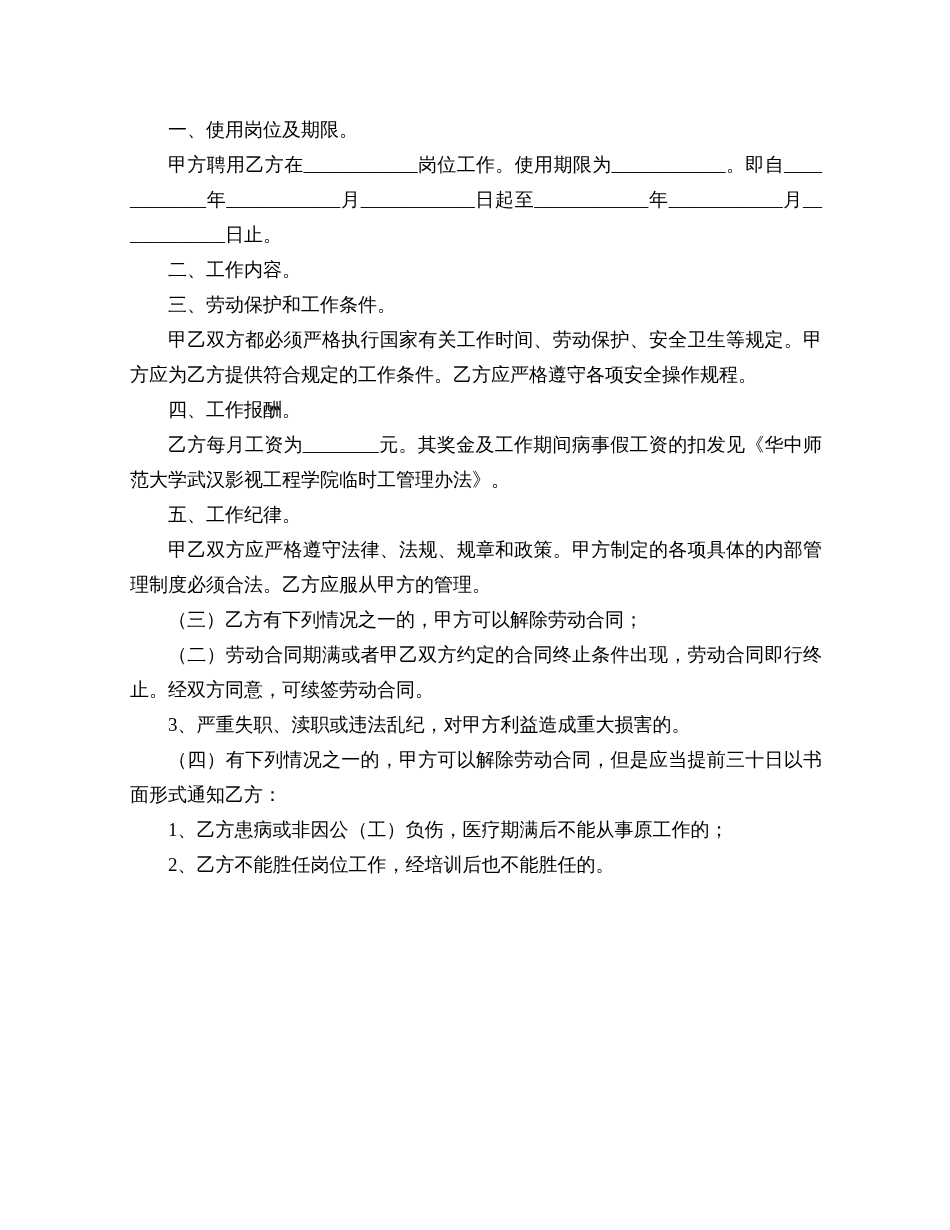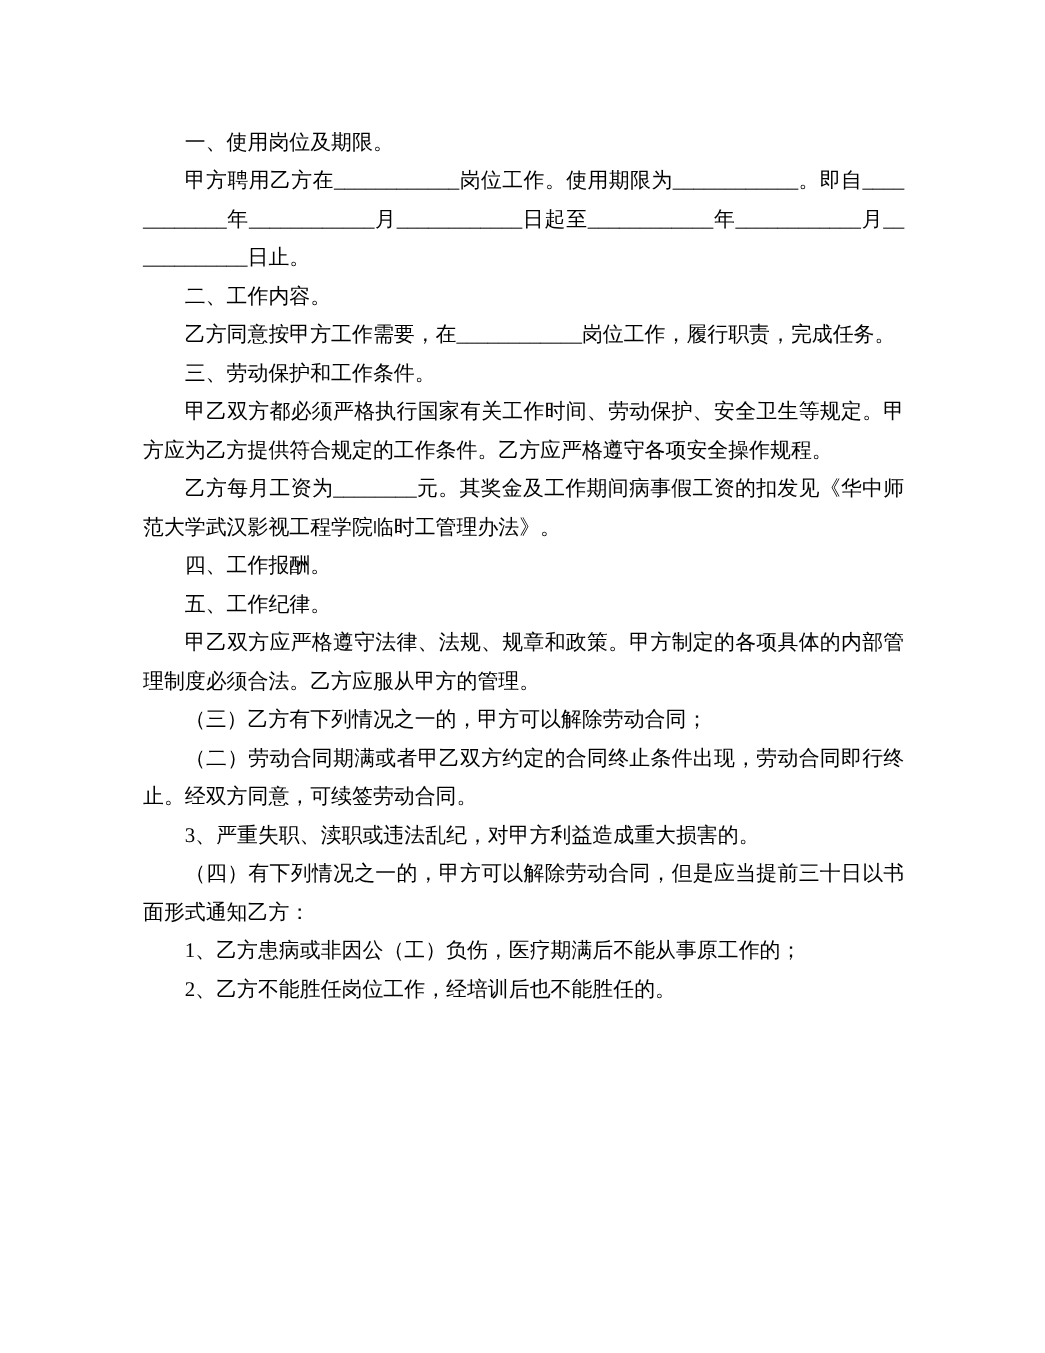--- a/index.html
+++ b/index.html
@@ -31,25 +31,24 @@
     letter-spacing: 0;
   }
 </style>
 </head>
 <body>
 
 <div class="page">
   <p class="para">一、使用岗位及期限。</p>
   <p class="para">甲方聘用乙方在____________岗位工作。使用期限为____________。即自____________年____________月____________日起至____________年____________月____________日止。</p>
   <p class="para">二、工作内容。</p>
-  <p class="para">乙方同意按甲方工作需要，在____________岗位工作，履行职责，完成任务。</p>
   <p class="para">三、劳动保护和工作条件。</p>
   <p class="para">甲乙双方都必须严格执行国家有关工作时间、劳动保护、安全卫生等规定。甲方应为乙方提供符合规定的工作条件。乙方应严格遵守各项安全操作规程。</p>
+  <p class="para">四、工作报酬。</p>
   <p class="para">乙方每月工资为________元。其奖金及工作期间病事假工资的扣发见《华中师范大学武汉影视工程学院临时工管理办法》。</p>
-  <p class="para">四、工作报酬。</p>
   <p class="para">五、工作纪律。</p>
   <p class="para">甲乙双方应严格遵守法律、法规、规章和政策。甲方制定的各项具体的内部管理制度必须合法。乙方应服从甲方的管理。</p>
   <p class="para">（三）乙方有下列情况之一的，甲方可以解除劳动合同；</p>
   <p class="para">（二）劳动合同期满或者甲乙双方约定的合同终止条件出现，劳动合同即行终止。经双方同意，可续签劳动合同。</p>
   <p class="para">3、严重失职、渎职或违法乱纪，对甲方利益造成重大损害的。</p>
   <p class="para">（四）有下列情况之一的，甲方可以解除劳动合同，但是应当提前三十日以书面形式通知乙方：</p>
   <p class="para">1、乙方患病或非因公（工）负伤，医疗期满后不能从事原工作的；</p>
   <p class="para">2、乙方不能胜任岗位工作，经培训后也不能胜任的。</p>
 </div>
 

